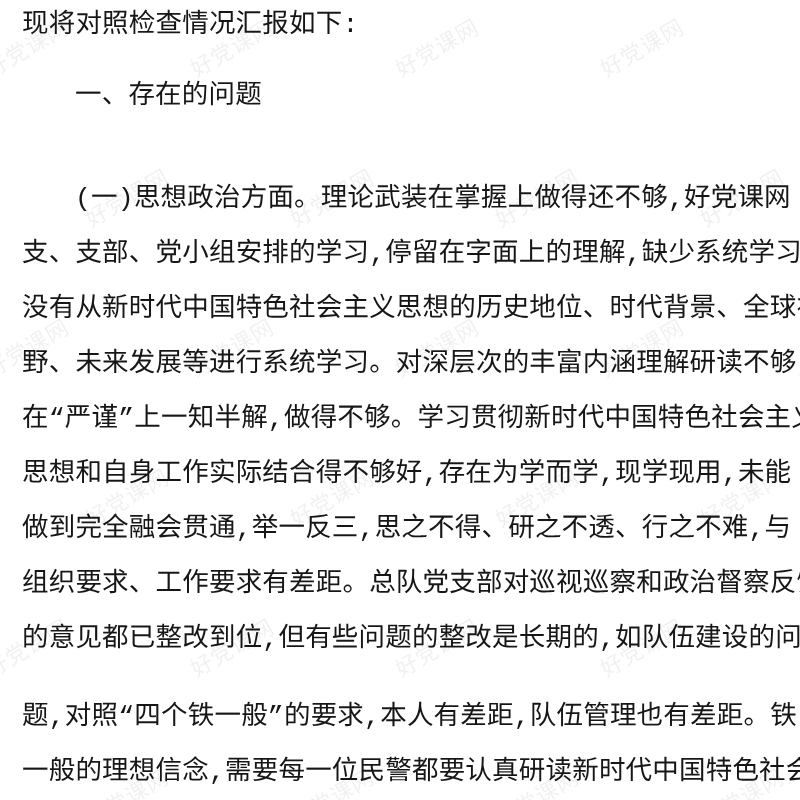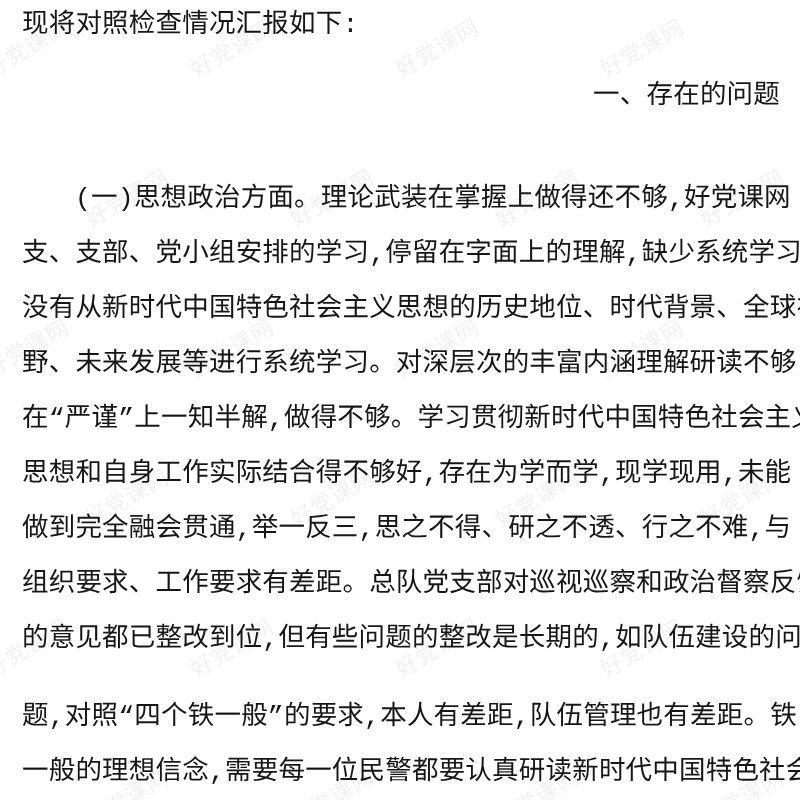--- a/index.html
+++ b/index.html
@@ -69,21 +69,20 @@
     font-weight: 400;
   }
 
   .doc-line.indent-2 {
     padding-left: 75px;
   }
 
   .doc-line.heading {
     padding-left: 75px;
     font-weight: 500;
-    text-align: right;
   }
 
   
   .doc-line.justify {
     display: flex;
     justify-content: space-between;
     white-space: normal;
     padding-right: 24px;
   }
   .doc-line.justify > span {

